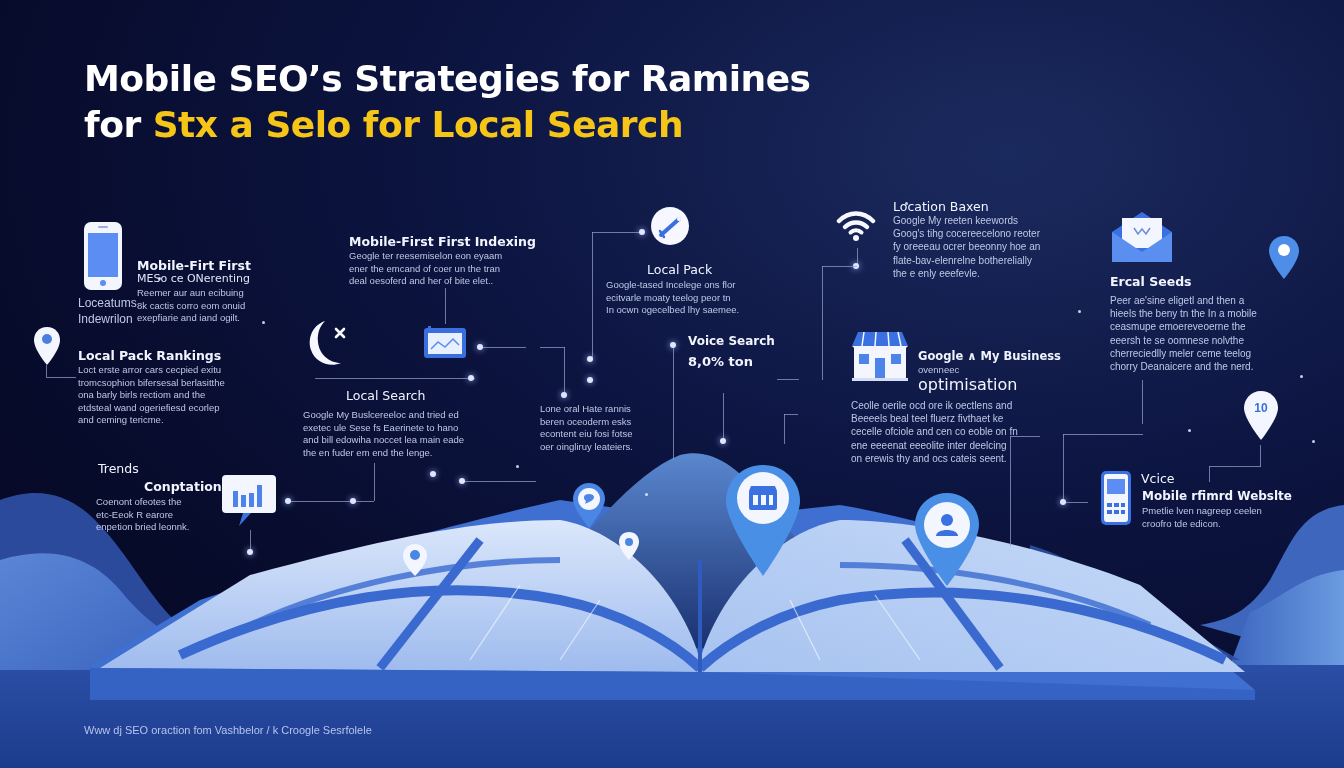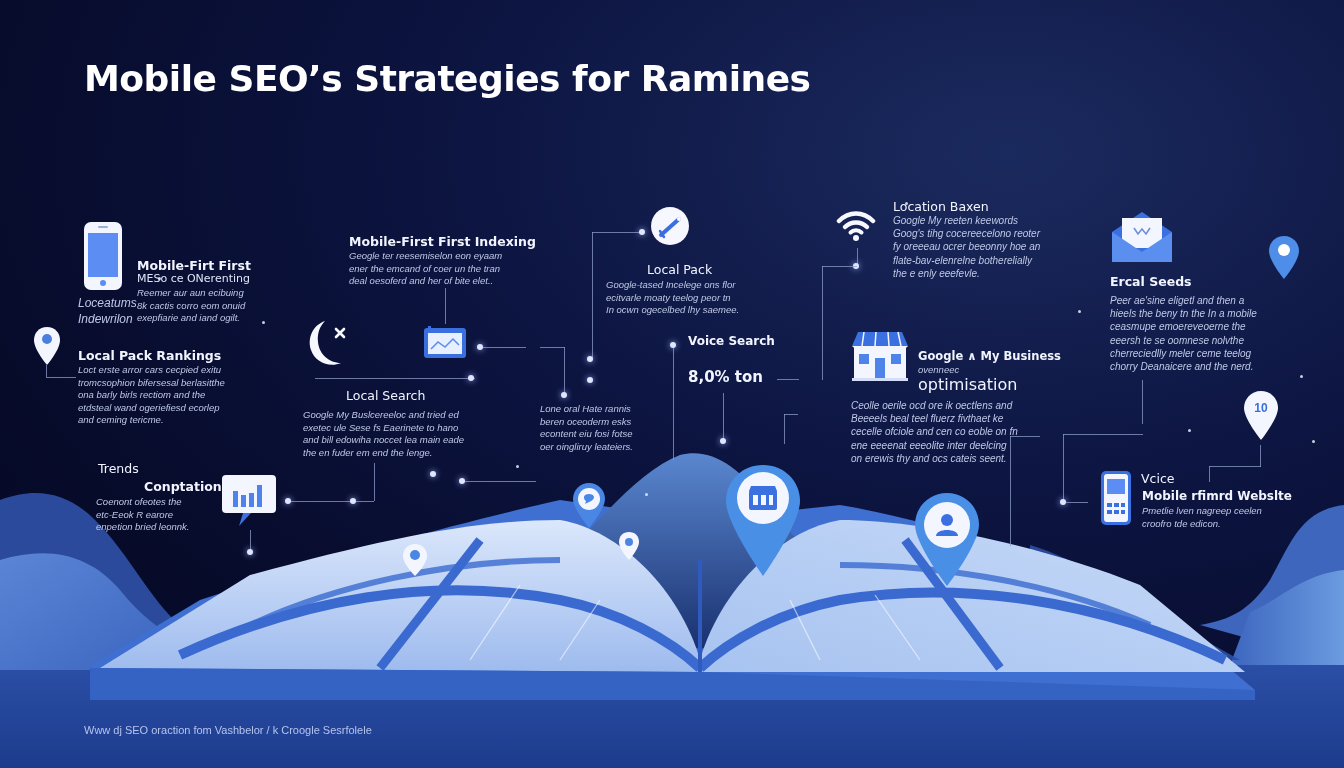--- a/index.html
+++ b/index.html
@@ -16,21 +16,21 @@
     .title .line1, .title .line2 {
       font-family: "DejaVu Sans", sans-serif;
       font-weight: bold; font-size: 36px; line-height: 1.28; letter-spacing: -0.5px;
       color: #ffffff; white-space: nowrap;
     }
     .title .accent { color: #f5c518; }
 
     
     .h { font-family: "DejaVu Sans", sans-serif; font-weight: bold; font-size: 12.5px; color: #f2f5ff; white-space: nowrap; }
     .h2 { font-family: "DejaVu Sans", sans-serif; font-size: 12px; color: #dfe5f8; white-space: nowrap; }
-    .p { font-size: 9.5px; line-height: 1.32; color: #bfc8e6; white-space: nowrap; font-style: italic; }
+    .p { font-size: 9.5px; line-height: 1.32; color: #bfc8e6; white-space: nowrap; }
     .p div { white-space: nowrap; }
     .right { text-align: left; }
 
     
     .ln { position: absolute; background: #8e9cc8; opacity: 0.75; }
     .dot { position: absolute; width: 6px; height: 6px; border-radius: 50%; background: #dfe6ff; box-shadow: 0 0 6px #9fb2ff; }
     .spark { position: absolute; width: 3px; height: 3px; border-radius: 50%; background: #e8eeff; opacity: .85; }
 
     
     .scene { left: 0; top: 0; width: 1344px; height: 768px; pointer-events: none; }
@@ -98,20 +98,21 @@
   <path d="M1150 625 C 1060 585, 950 565, 840 565" stroke="#3a6ad0" stroke-width="6" fill="none" opacity=".8"></path>
   <path d="M470 660 L 520 585 M 560 660 L 600 600 M 820 660 L 790 600 M 920 660 L 875 595" stroke="#ffffff" stroke-width="1.3" opacity=".55"></path>
 
   <path d="M700 560 L 700 700" stroke="#2f5bc0" stroke-width="4"></path>
 
   <path d="M90 668 L 700 672 L 1255 690 L 1255 700 L 90 700 Z" fill="#3563c4"></path>
 </svg>
 
 <div class="abs title">
   <div class="line1">Mobile SEO’s Strategies for Ramines</div>
+  <div class="line2"><span>for </span><span class="accent">Stx a Selo for Local Search</span></div>
 </div>
 
 <svg class="abs" style="left:83px;top:221px" width="40" height="70">
   <rect x="1" y="1" width="38" height="68" rx="7" fill="#f4f6ff"></rect>
   <rect x="5" y="12" width="30" height="44" fill="#5b8df2"></rect>
   <rect x="15" y="5" width="10" height="2" rx="1" fill="#9fb0d8"></rect>
   <circle cx="20" cy="62" r="3" fill="#5b8df2"></circle>
 </svg>
 <div class="abs h" style="left:137px;top:258px">Mobile-Firt First</div>
 <div class="abs h2" style="left:137px;top:272px;font-size:11px">MESo ce ONerenting</div>
@@ -194,21 +195,21 @@
 <div class="abs p right" style="left:540px;top:403px">
   <div>Lone oral Hate rannis</div>
   <div>beren oceoderm esks</div>
   <div>econtent eiu fosi fotse</div>
   <div>oer oingliruy leateiers.</div>
 </div>
 
 <div class="ln" style="left:673px;top:345px;width:1px;height:115px"></div>
 <div class="dot" style="left:670px;top:342px"></div>
 <div class="abs h" style="left:688px;top:334px;font-size:12px;font-weight:bold">Voice Search</div>
-<div class="abs h" style="left:688px;top:368px;font-size:15px">8,0% ton</div>
+<div class="abs h" style="left:688px;top:354px;font-size:13px">8,0% ton</div>
 <div class="ln" style="left:777px;top:379px;width:22px;height:1px"></div>
 <div class="ln" style="left:723px;top:393px;width:1px;height:50px"></div>
 <div class="dot" style="left:720px;top:438px"></div>
 <div class="ln" style="left:784px;top:414px;width:1px;height:30px"></div>
 <div class="ln" style="left:784px;top:414px;width:14px;height:1px"></div>
 
 <svg class="abs" style="left:836px;top:207px" width="40" height="36">
   <path d="M3 14 C 13 4, 27 4, 37 14" stroke="#f6f7ff" stroke-width="4.5" fill="none" stroke-linecap="round"></path>
   <path d="M9 20 C 15 14, 25 14, 31 20" stroke="#f6f7ff" stroke-width="4.5" fill="none" stroke-linecap="round"></path>
   <path d="M14.5 25.5 C 17.5 22.5, 22.5 22.5, 25.5 25.5" stroke="#f6f7ff" stroke-width="4" fill="none" stroke-linecap="round"></path>

